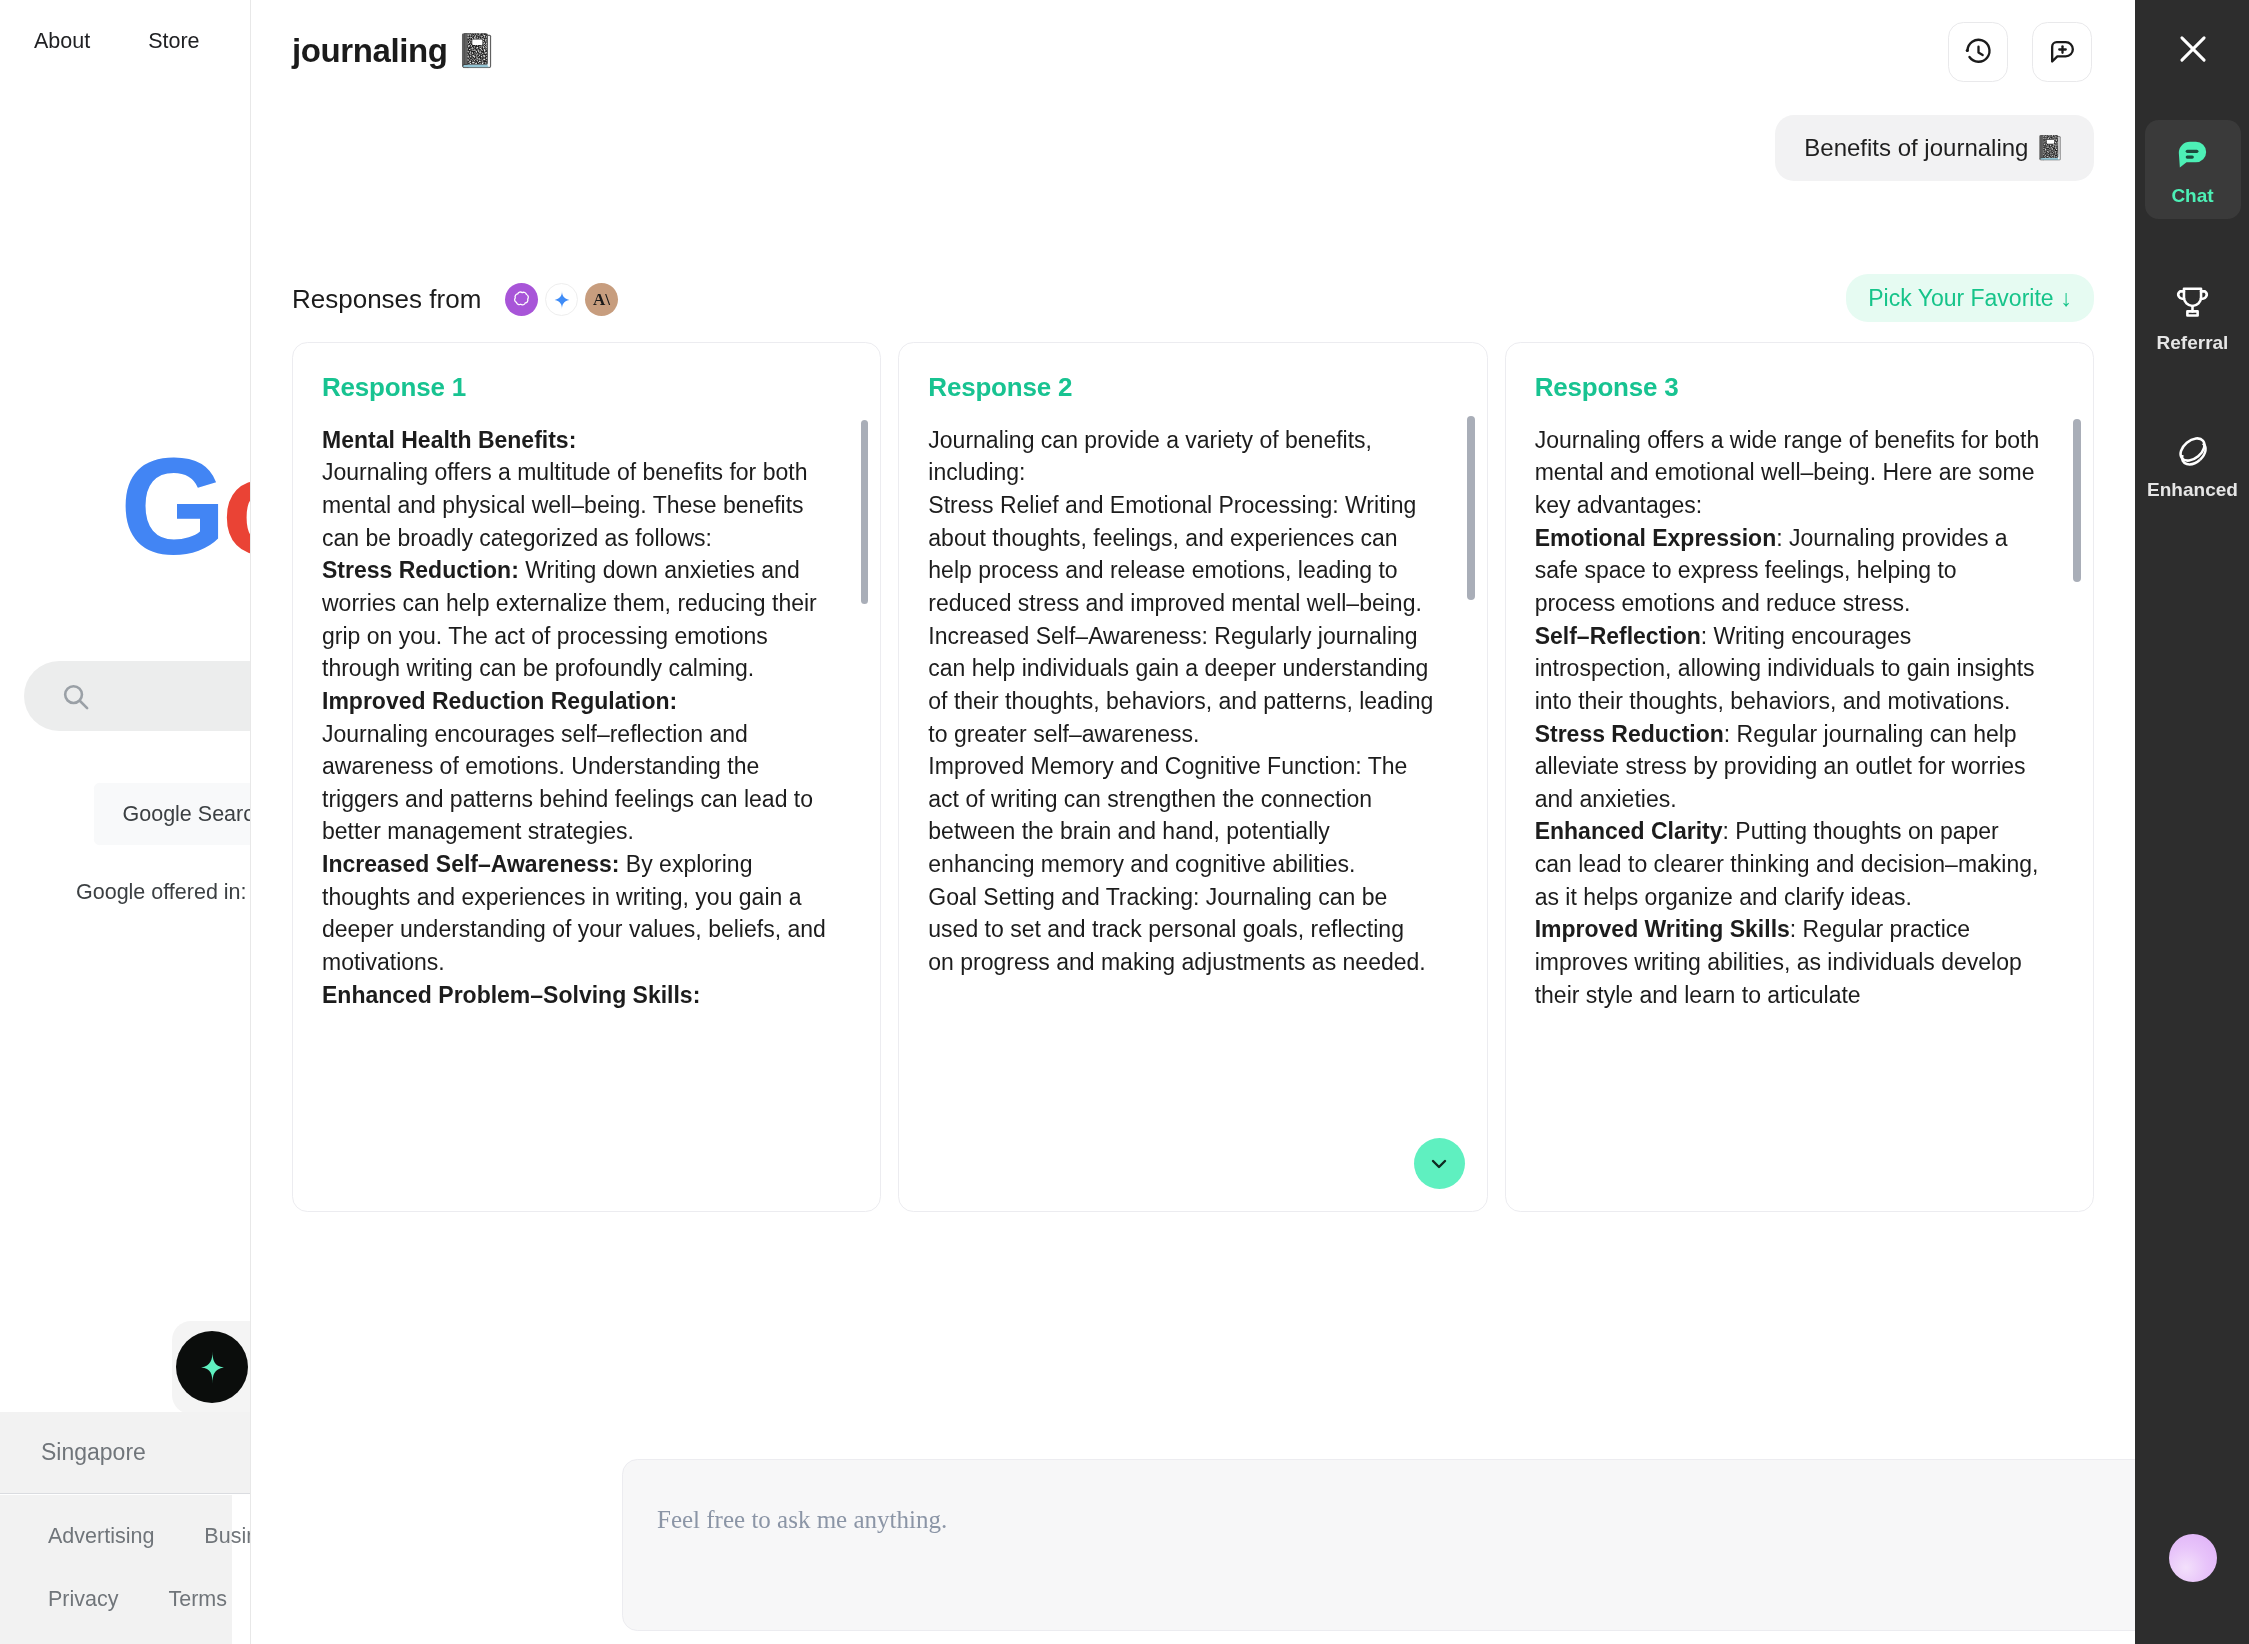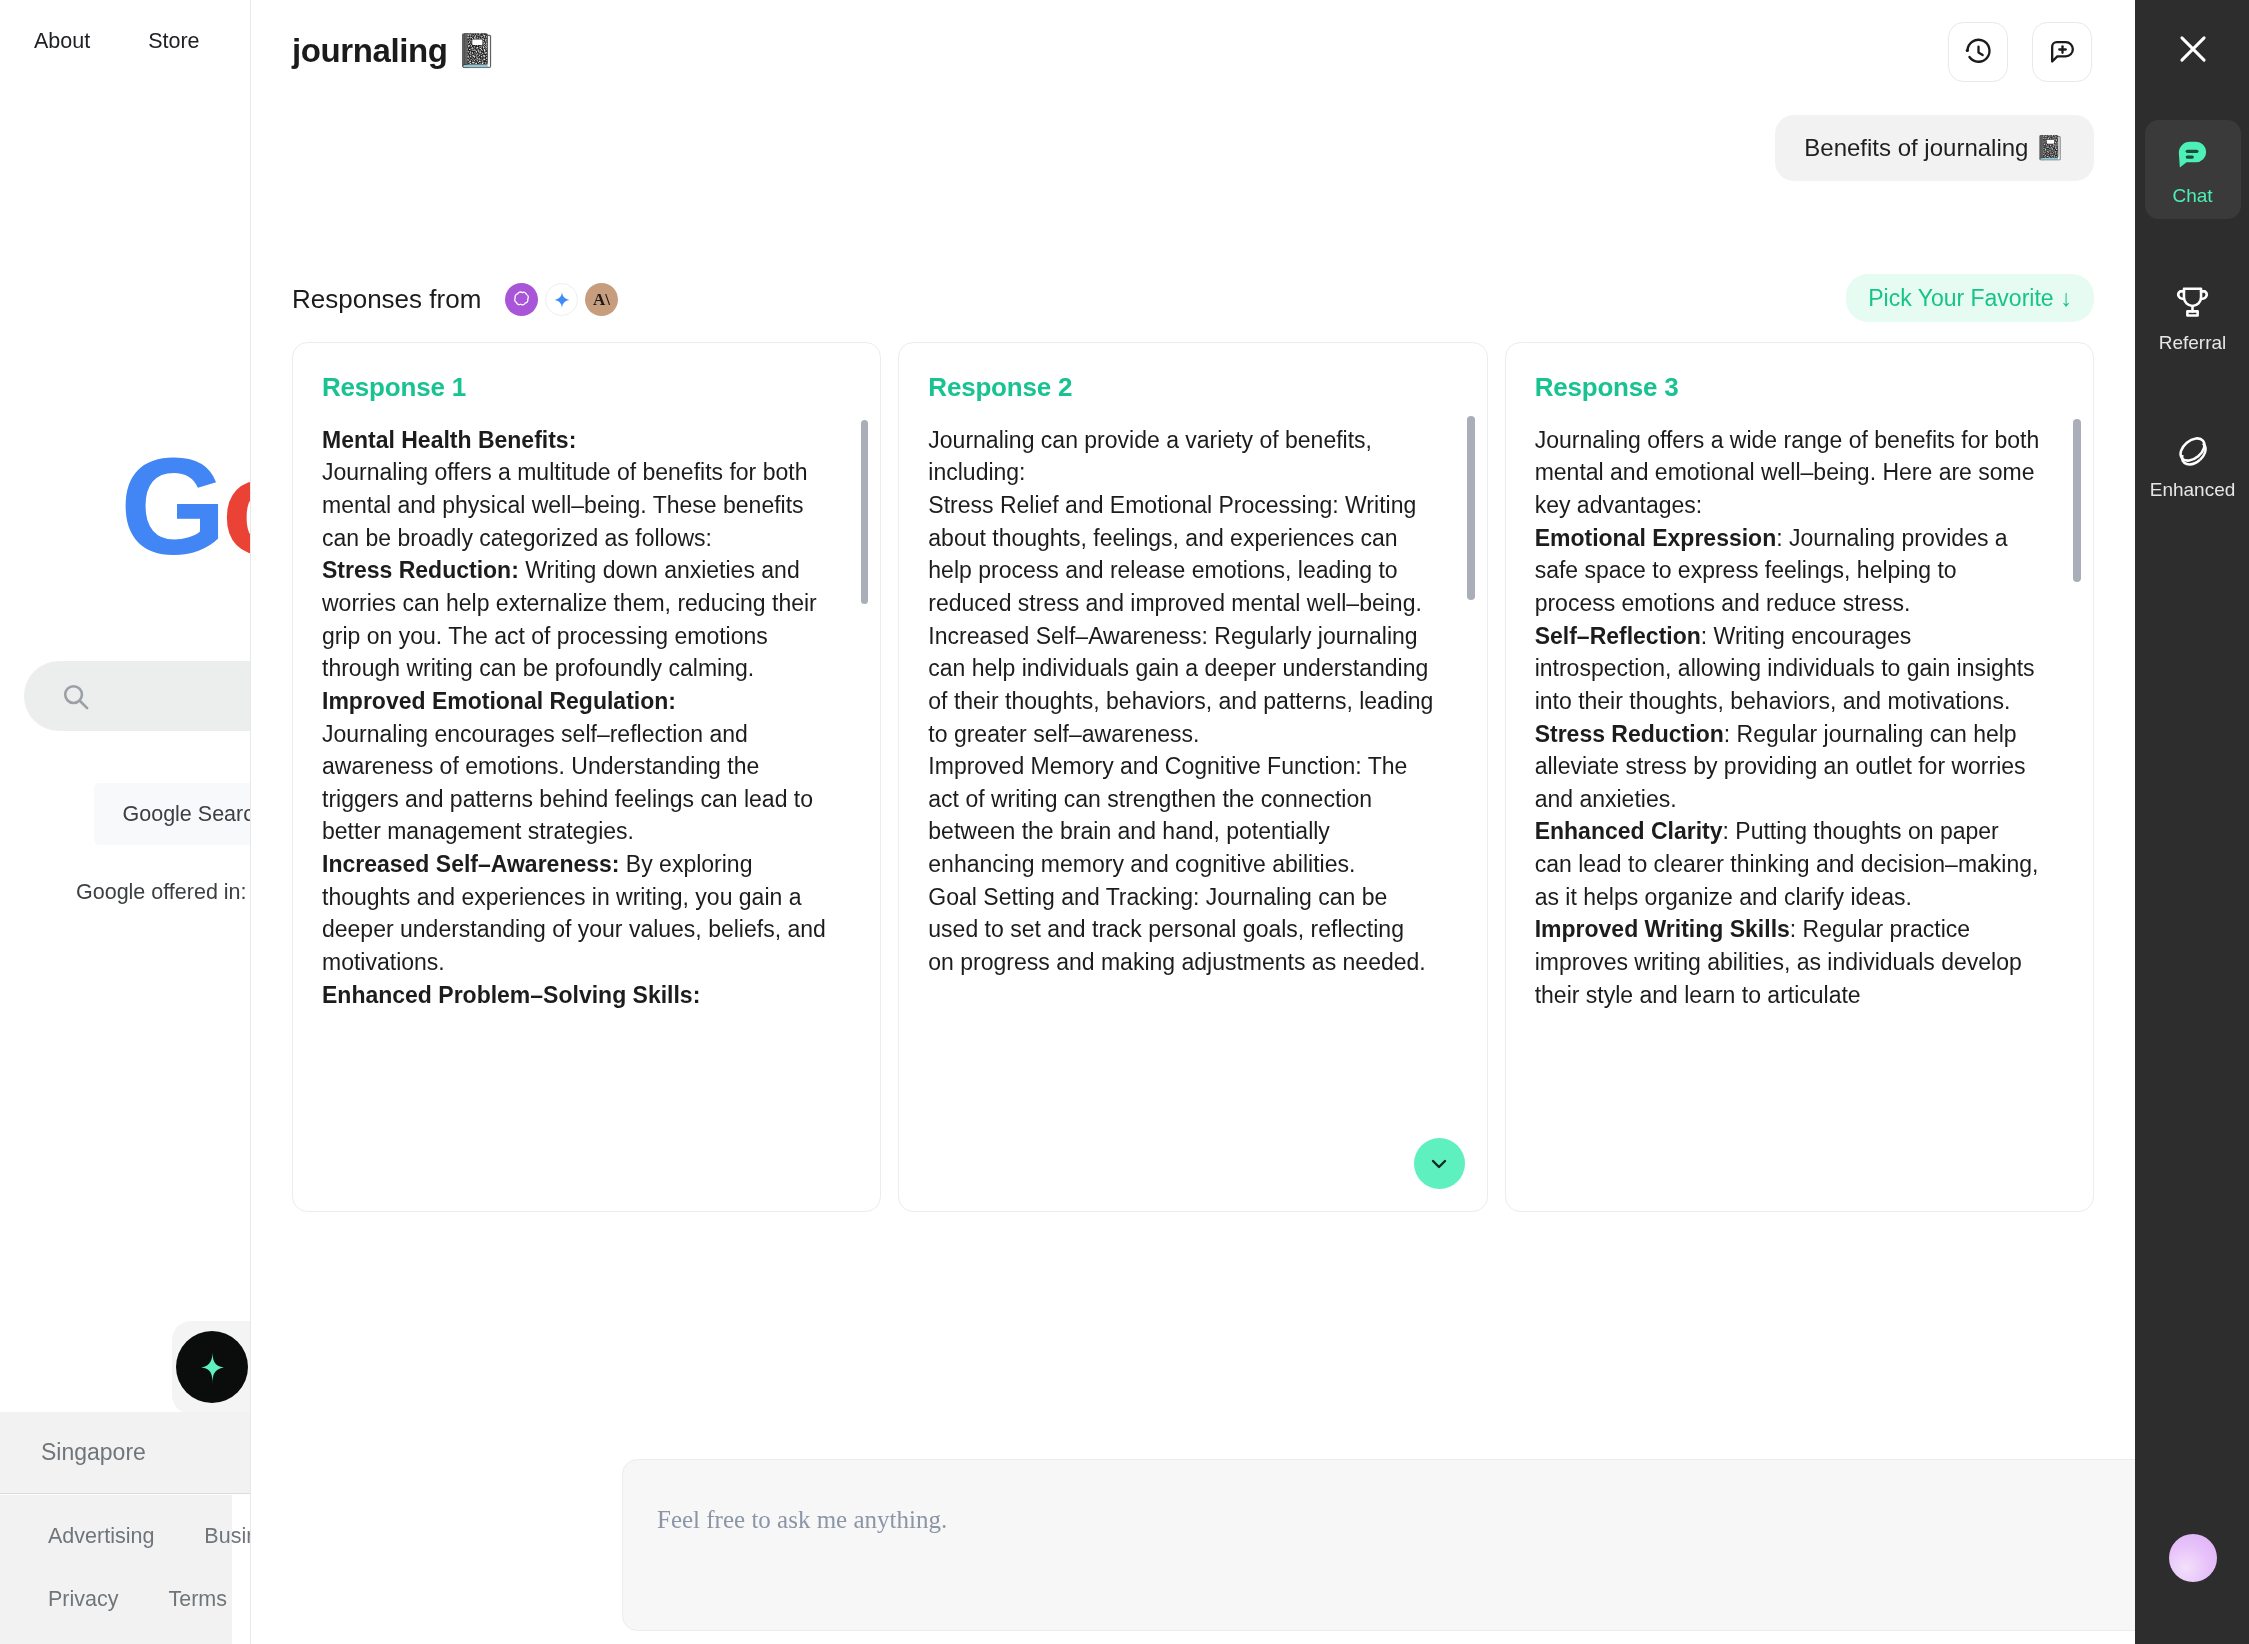--- a/index.html
+++ b/index.html
@@ -169,21 +169,21 @@
     background: #2d2d2d;
   }
   .rail-close {
     position: absolute; left: 50%; transform: translateX(-50%); top: 24px;
     width: 50px; height: 50px; display: flex; align-items: center; justify-content: center;
   }
   .rail-items { position: absolute; left: 0; top: 120px; width: 115px; }
   .rail-item {
     width: 96px; margin: 0 auto 48px auto; border-radius: 13.7px;
     padding: 15.4px 0 12px 0; display: flex; flex-direction: column;
-    align-items: center; gap: 8.6px;
+    align-items: center; gap: 8.6px; font-weight: bold;
   }
   .rail-item.active { background: #3a3a3a; }
   .rail-label { font-size: 19px; color: #e6e6e6; }
   .rail-item.active .rail-label { color: #4df0b6; }
   .rail-avatar {
     position: absolute; left: 50%; transform: translateX(-50%); bottom: 62px;
     width: 48px; height: 48px; border-radius: 50%;
     background: radial-gradient(circle at 35% 70%, #f3e0fb 0%, #e8c4fa 45%, #ddaef7 100%);
   }
 </style>
@@ -284,21 +284,21 @@
     </div>
 
     <div class="cards">
 
       <div class="card">
         <div class="card-title">Response 1</div>
         <div class="card-body">
           <p><b>Mental Health Benefits:</b><span></span></p>
           <p><b></b><span>Journaling offers a multitude of benefits for both mental and physical well–being. These benefits can be broadly categorized as follows:</span></p>
           <p><b>Stress Reduction:</b><span> Writing down anxieties and worries can help externalize them, reducing their grip on you. The act of processing emotions through writing can be profoundly calming.</span></p>
-          <p><b>Improved Emotional Regulation:</b><span></span></p>
+          <p><b>Improved Reduction Regulation:</b><span></span></p>
           <p><b></b><span>Journaling encourages self–reflection and awareness of emotions. Understanding the triggers and patterns behind feelings can lead to better management strategies.</span></p>
           <p><b>Increased Self–Awareness:</b><span> By exploring thoughts and experiences in writing, you gain a deeper understanding of your values, beliefs, and motivations.</span></p>
           <p><b>Enhanced Problem–Solving Skills:</b><span></span></p>
         </div>
         <div class="sbar" style="top:77px;height:184px;"></div>
       </div>
 
       <div class="card">
         <div class="card-title">Response 2</div>
         <div class="card-body">

